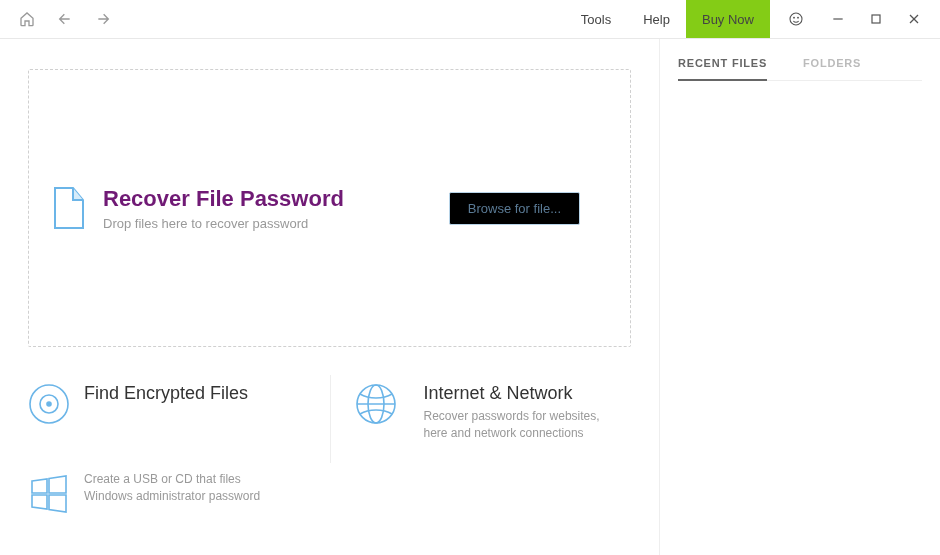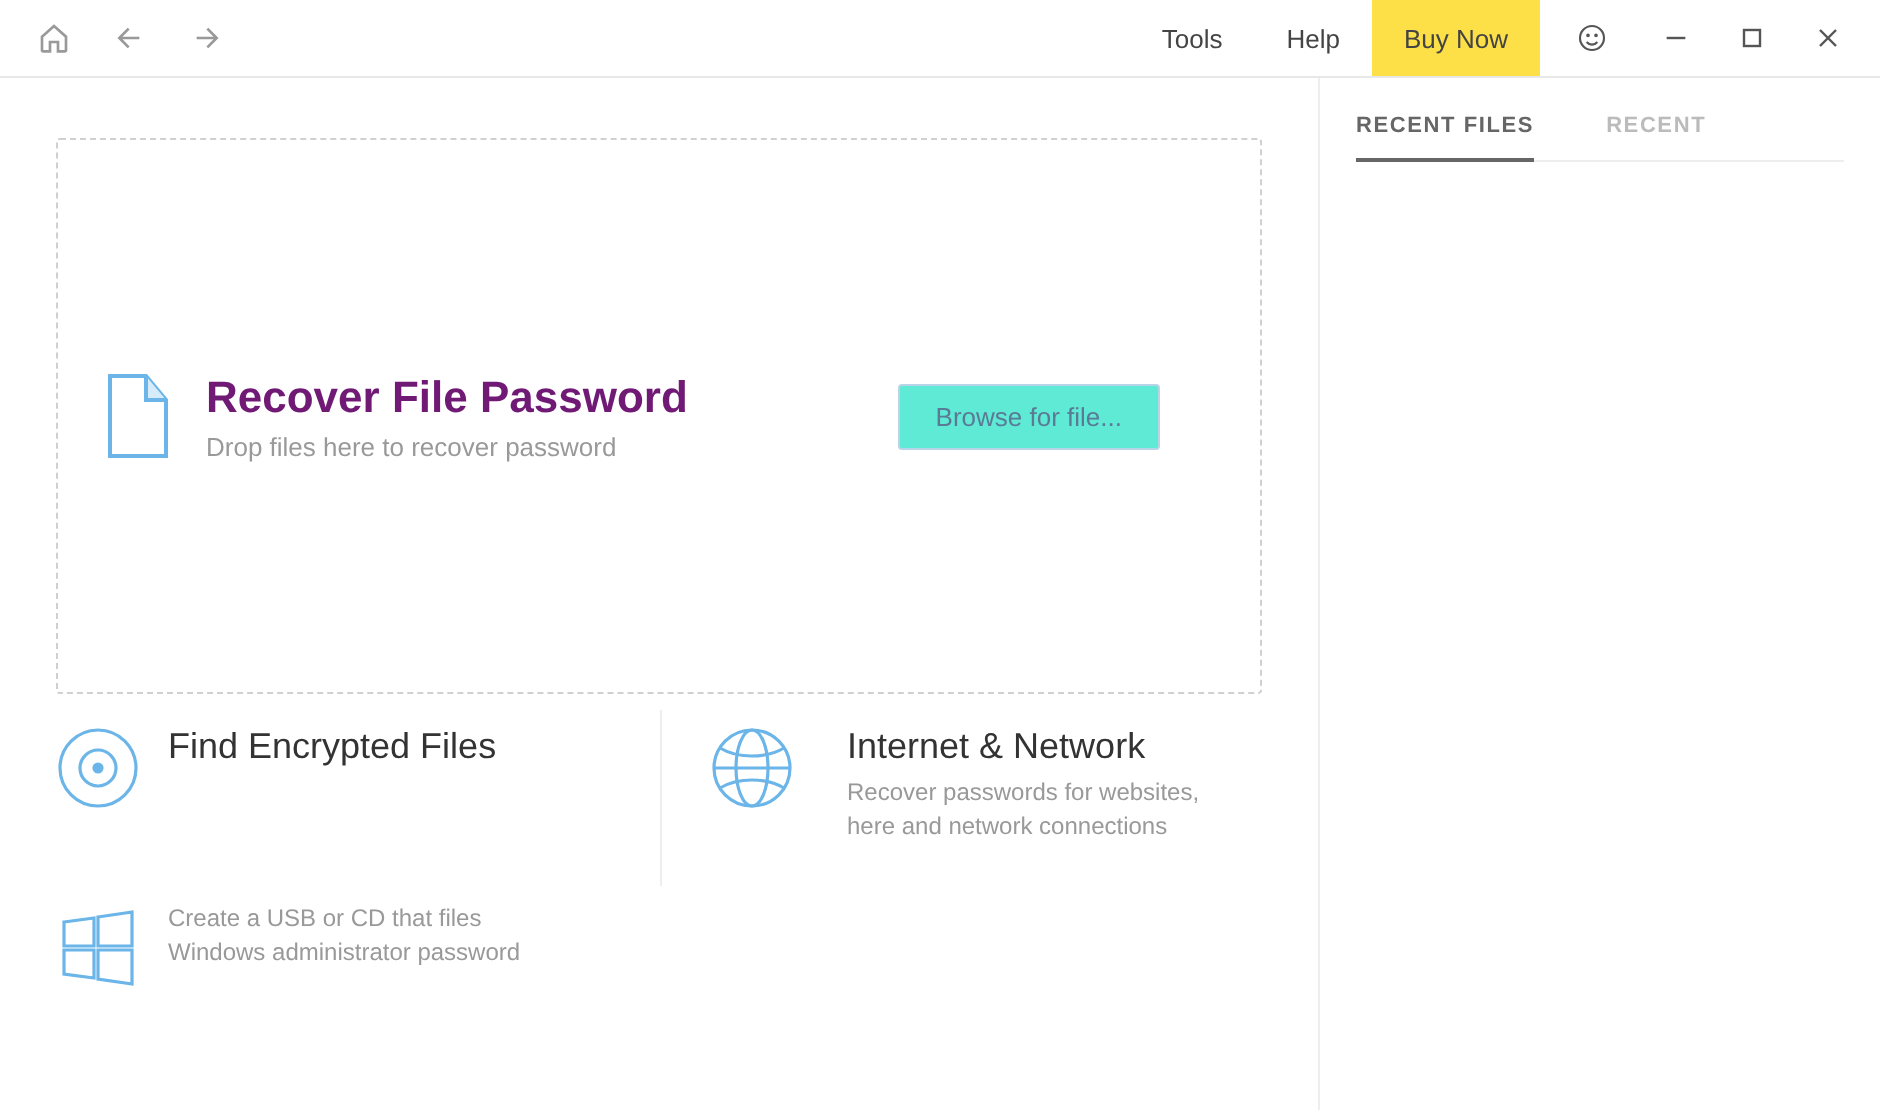--- a/index.html
+++ b/index.html
@@ -24,21 +24,21 @@
     
     .menu-group { display: flex; align-items: stretch; }
     .menu-item {
       display: flex;
       align-items: center;
       padding: 0 16px;
       font-size: 13px;
       color: #444;
       cursor: pointer;
     }
-    .menu-item.buy { background: #fde047; }
+    .menu-item.buy { background: #84cc16; }
     
     .window-controls { display: flex; align-items: center; gap: 22px; padding: 0 18px; }
     .win-icon { width: 16px; height: 16px; display: flex; align-items: center; justify-content: center; cursor: pointer; color: #555; }
     .smiley { margin-right: 4px; }
     
     .layout { display: flex; height: calc(555px - 36px); }
     .main { flex: 1; padding: 30px 28px 0 28px; border-right: 1px solid #eee; }
     
     .dropzone {
       border: 1px dashed #d0d0d0;
@@ -48,33 +48,33 @@
       align-items: center;
       padding: 0 50px 0 24px;
     }
     .dz-inner { display: flex; align-items: center; width: 100%; }
     .dz-icon { width: 32px; height: 44px; margin-right: 18px; flex-shrink: 0; }
     .dz-text { flex: 1; }
     .dz-title { font-size: 22px; color: #701a75; font-weight: 700; margin-bottom: 4px; }
     .dz-sub { font-size: 13px; color: #999; }
     .browse-btn {
       border: 1px solid #b8d4e8;
-      background: #5eead4;
+      background: #000000;
       color: #5a7a95;
       font-size: 13px;
       padding: 8px 18px;
       cursor: pointer;
       border-radius: 2px;
     }
     
     .actions {
       display: grid;
       grid-template-columns: 1fr 1fr;
       gap: 0;
-      margin-top: 8px;
+      margin-top: 28px;
     }
     .action-card {
       display: flex;
       align-items: flex-start;
       padding: 8px 24px 20px 0;
       cursor: pointer;
     }
     .action-card.right { border-left: 1px solid #eee; padding-left: 24px; gap: 13px; }
     .action-icon { width: 42px; height: 42px; margin-right: 14px; flex-shrink: 0; }
     .action-text { padding-top: 0; max-width: 200px; }
@@ -204,16 +204,16 @@
         <div class="action-text">
           <div class="action-sub">Create a USB or CD that files Windows administrator password</div>
         </div>
       </div>
     </div>
   </div>
 
   <div class="sidebar">
     <div class="tabs">
       <div class="tab active">RECENT FILES</div>
-      <div class="tab">RECENT</div>
+      <div class="tab">FOLDERS</div>
     </div>
   </div>
 </div>
 
 </body></html>

